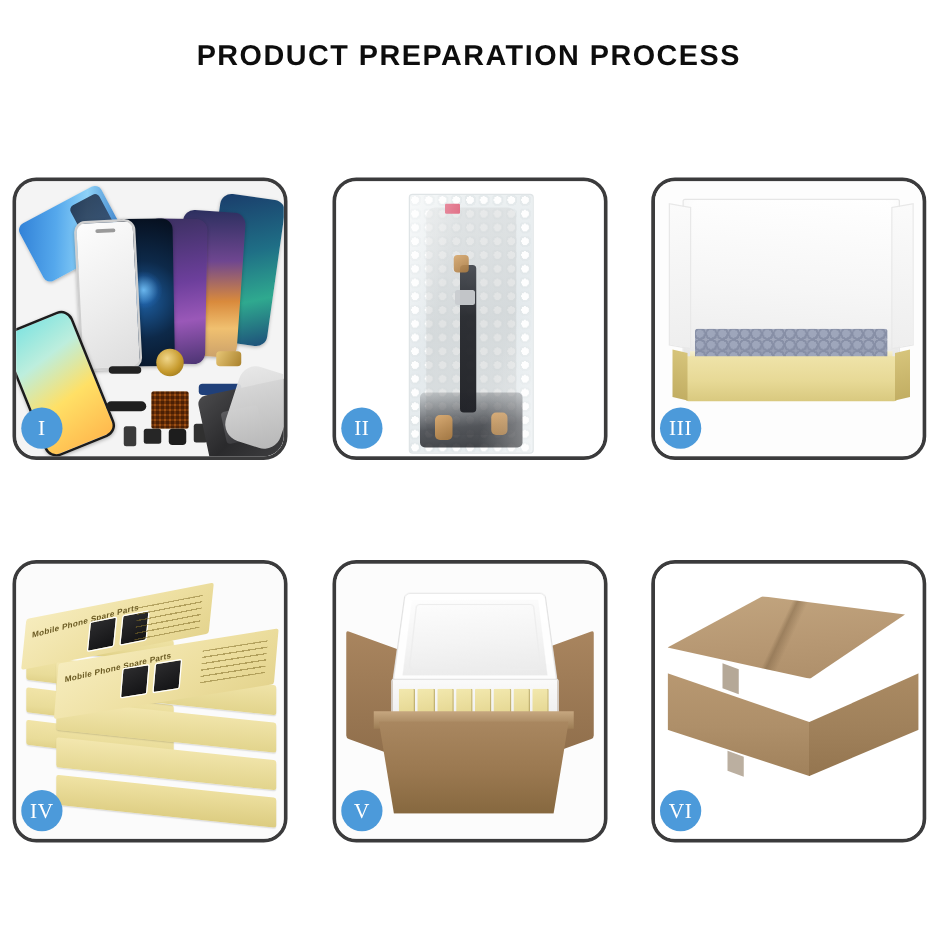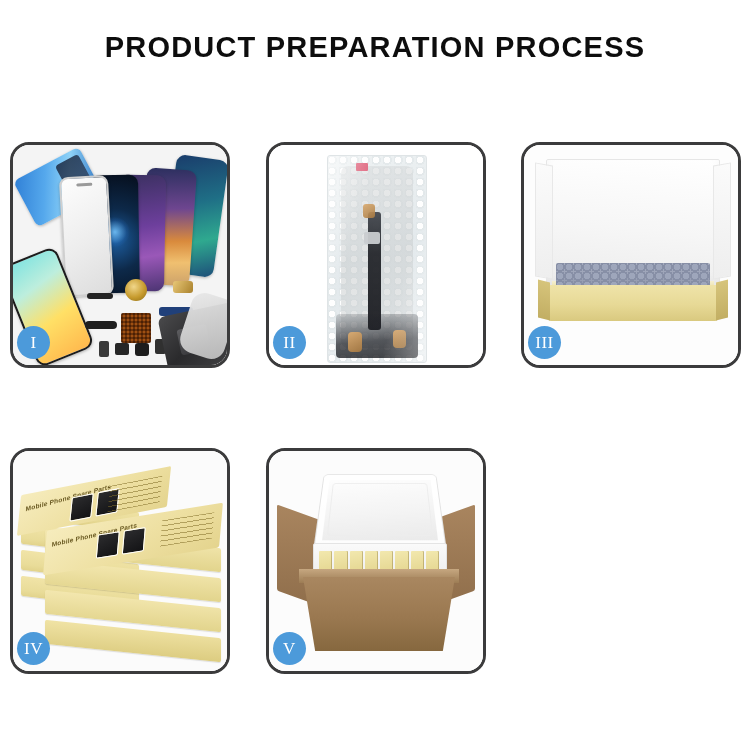--- a/index.html
+++ b/index.html
@@ -16,21 +16,21 @@
   }
 
   
   .header {
     width: 750px;
     padding-top: 32px;
     text-align: center;
   }
   .main-title {
     font-family: "Liberation Sans", sans-serif;
-    font-size: 29px;
+    font-size: 23px;
     font-weight: bold;
     letter-spacing: 1.2px;
     color: #0d0d0d;
     line-height: 1.05;
     margin: 0;
     white-space: nowrap;
   }
   .sub-title {
     font-family: "Liberation Sans", sans-serif;
     font-size: 15.5px;
@@ -536,14 +536,27 @@
             <div class="ybox"></div>
             <div class="ybox"></div>
           </div>
           <div class="carton-rim"></div>
           <div class="carton-body"></div>
         </div>
       </div>
       <div class="badge">V</div>
     </div>
 
+    <div class="panel panel-2">
+      <div class="panel-inner">
+        <div class="scene-6">
+          <div class="c6-top"></div>
+          <div class="c6-top-seam"></div>
+          <div class="c6-left"></div>
+          <div class="c6-right"></div>
+          <div class="c6-tape1"></div>
+          <div class="c6-tape2"></div>
+        </div>
+      </div>
+      <div class="badge">VI</div>
+    </div>
   </div>
 </div>
 
 </body></html>

